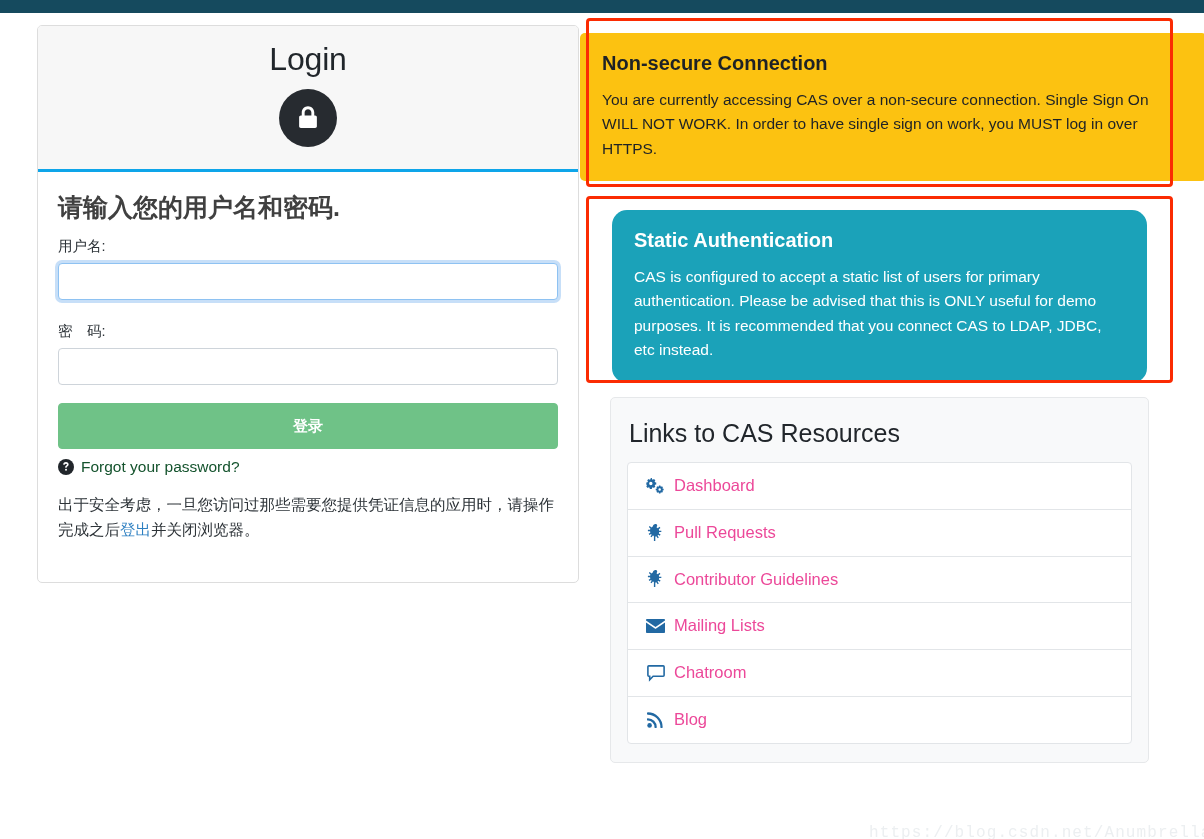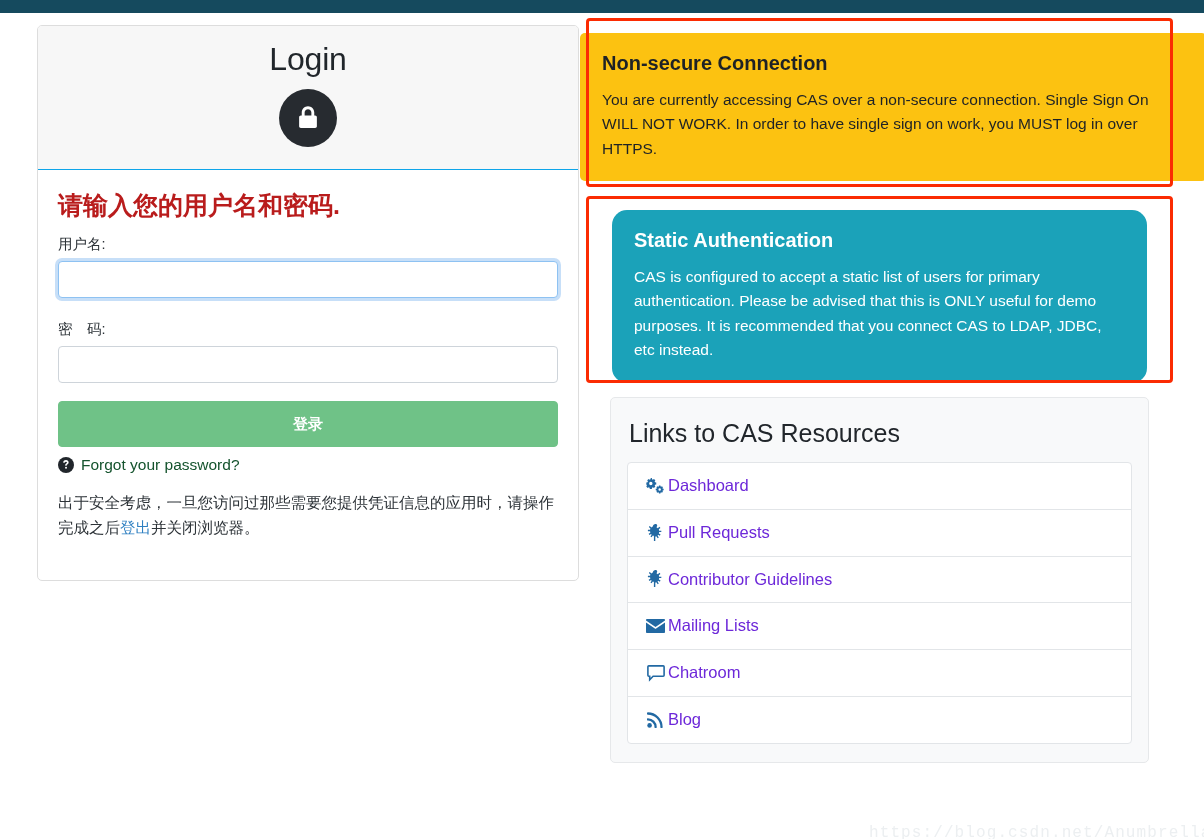--- a/index.html
+++ b/index.html
@@ -40,21 +40,21 @@
     position: absolute;
     left: 37px;
     top: 12px;
     width: 542px;
     background: #ffffff;
     border: 1px solid #dddddd;
     border-radius: 5px;
   }
   #login-card-header {
     background: #f7f7f7;
-    border-bottom: 1px solid #0ea5e9;
+    border-bottom: 3px solid #0ea5e9;
     border-radius: 4px 4px 0 0;
     padding: 16px 0 22px 0;
     text-align: center;
   }
   #login-title {
     font-size: 32px;
     font-weight: 400;
     color: #21262b;
     line-height: 1.1;
     margin: 0 0 12px 0;
@@ -68,21 +68,21 @@
     align-items: center;
     justify-content: center;
   }
   .lock-circle svg { display: block; }
 
   #login-card-body { padding: 20px 20px 24px 20px; }
 
   #login-heading {
     font-size: 25px;
     font-weight: 700;
-    color: #b91c1c;
+    color: #404040;
     margin: 0 0 14px 0;
     line-height: 1.25;
   }
   .field-label {
     display: block;
     font-size: 14.5px;
     color: #2d3338;
     margin-bottom: 7px;
     font-weight: 400;
   }
@@ -211,24 +211,24 @@
     background: #ffffff;
     border: 1px solid #e2e5e8;
     border-radius: 4px;
     overflow: hidden;
   }
   #links-list li { border-top: 1px solid #e2e5e8; }
   #links-list li:first-child { border-top: none; }
   .link-row {
     display: flex;
     align-items: center;
-    gap: 3px;
+    gap: 9px;
     padding: 13px 18px;
     text-decoration: none;
-    color: #6d28d9;
+    color: #ec4899;
     font-size: 16.5px;
     line-height: 1.2;
   }
   .link-ico {
     width: 19px; height: 19px;
     display: inline-flex;
     align-items: center;
     justify-content: center;
     flex: none;
     color: #2269a3;

